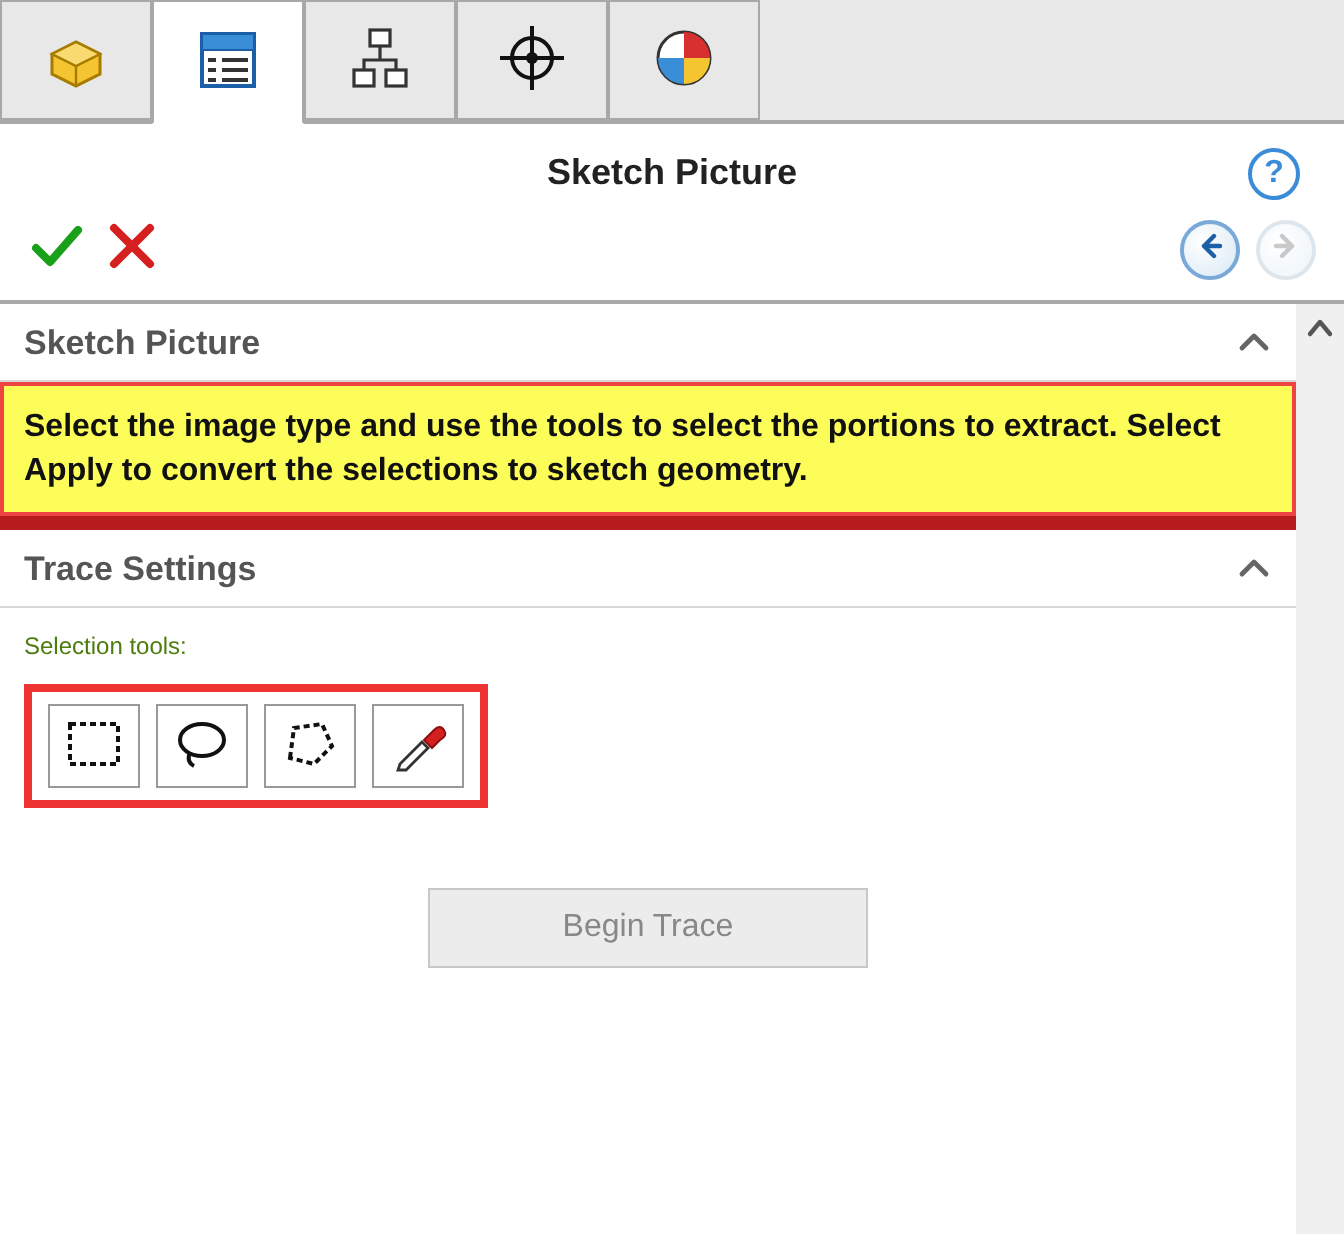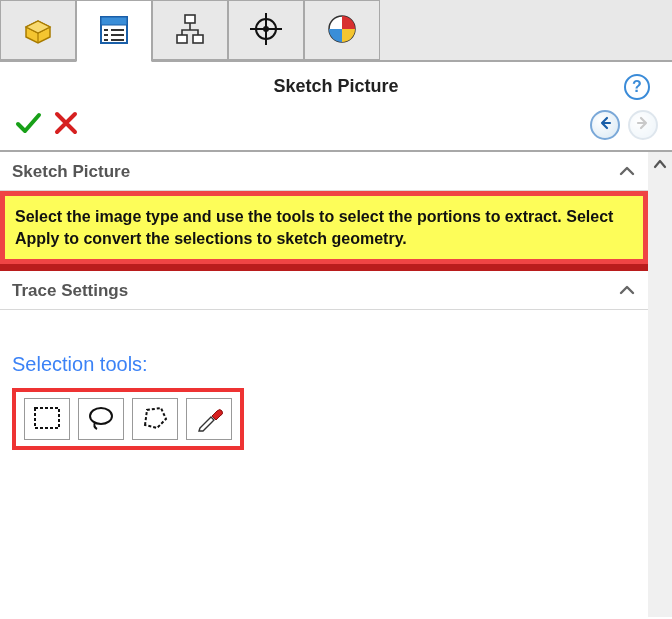--- a/index.html
+++ b/index.html
@@ -167,38 +167,37 @@
     .section-chevron {
       color: #777;
     }
     .section-chevron svg {
       width: 18px;
       height: 14px;
     }
     
     .info-box {
       background: #fdfd59;
-      border: 5px solid #ef4444;
+      border: 2px solid #ef4444;
       padding: 10px 10px;
       margin: 0;
       font-size: 16px;
       font-weight: 600;
       color: #111;
       line-height: 1.35;
     }
     
     .trace-body {
       padding: 12px 12px 14px;
     }
     .trace-label {
-      font-size: 20px;
+      font-size: 12px;
       font-weight: 500;
-      color: #3b82f6;
+      color: #4d7c0f;
       margin-bottom: 12px;
-      margin-top: 31px;
     }
     .selection-tools-frame {
       border: 4px solid #e33;
       display: inline-flex;
       padding: 6px 8px;
       gap: 8px;
       background: #fff;
     }
     .sel-tool {
       width: 46px;
@@ -386,20 +385,23 @@
         <div class="sel-tool">
           <span>
             <svg viewBox="0 0 32 30">
               <path d="M7 25 L18 14 L21 17 L10 28 L6 28 Z" fill="#fff" stroke="#333" stroke-width="1.4"></path>
               <path d="M19 13 L24 8 Q27 5 29 8 Q31 11 27 13 L23 17 Z" fill="#d62020" stroke="#8a1010" stroke-width="1"></path>
             </svg>
           </span>
         </div>
       </div>
 
+      <div class="begin-trace-wrap">
+        <div class="begin-trace">Begin Trace</div>
+      </div>
     </div>
 
   </div>
 
   <div class="scroll-track">
     <div class="scroll-up">
       <span>
         <svg width="14" height="12" viewBox="0 0 14 12">
             <path d="M2 9 L7 3 L12 9" fill="none" stroke="#555" stroke-width="2.2" stroke-linecap="round" stroke-linejoin="round"></path>
           </svg>

